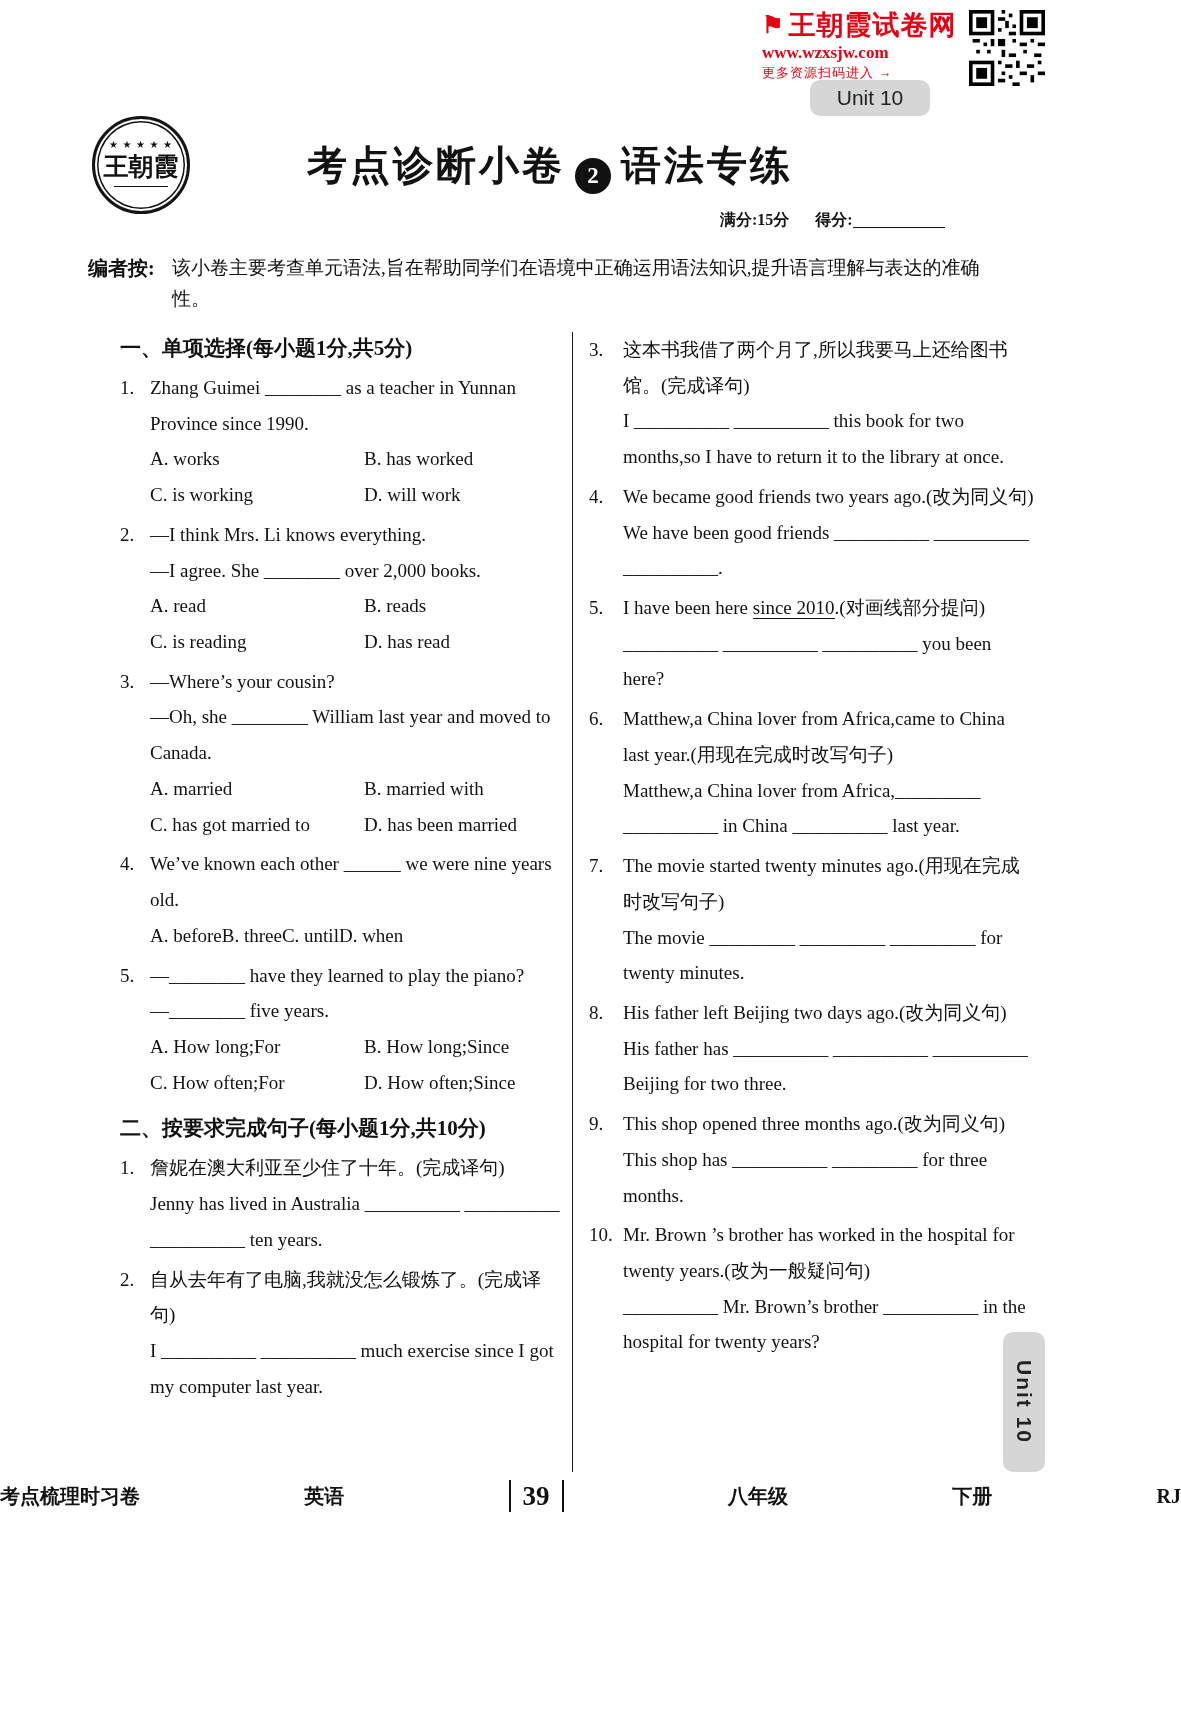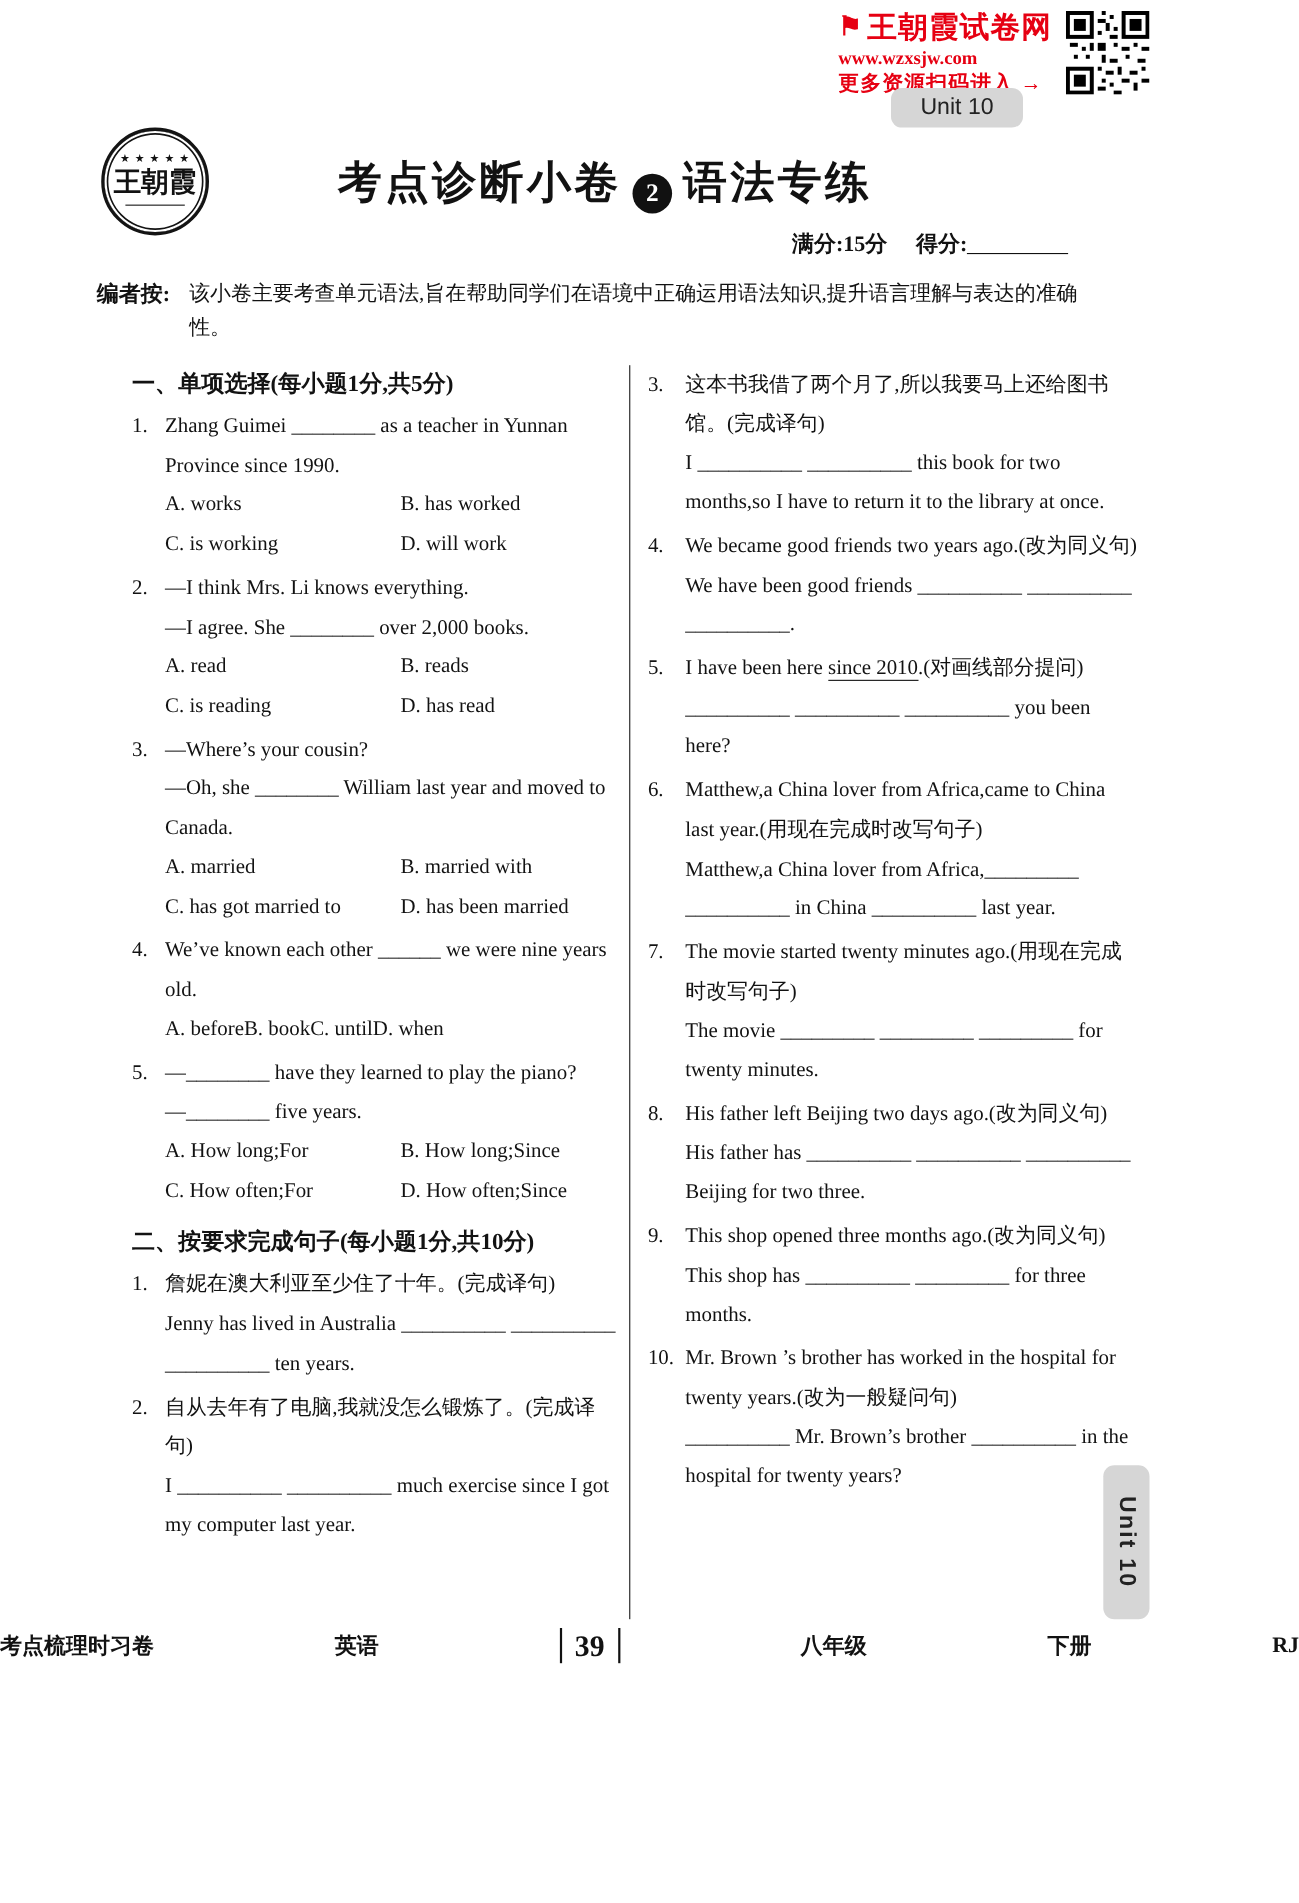--- a/index.html
+++ b/index.html
@@ -9,21 +9,21 @@
     background:#ffffff; color:#121212;
     font-family:"Liberation Serif","DejaVu Serif",serif;
     font-size:19px;
   }
   
   .masthead { position:absolute; top:10px; left:762px; display:flex; gap:12px; align-items:flex-start; }
   .brand-block { color:#e60012; line-height:1.15; }
   .brand-line1 { font-size:27px; font-weight:bold; letter-spacing:1px; display:flex; align-items:center; gap:4px; }
   .flag { font-size:24px; }
   .brand-url { font-size:17px; font-weight:bold; margin-top:2px; }
-  .brand-hint { font-size:19px; font-weight:bold; margin-top:3px; letter-spacing:1px; }
+  .brand-hint { font-size:13px; font-weight:normal; margin-top:3px; letter-spacing:1px; }
   .qr { width:76px; height:76px; }
   
   .unit-pill {
     position:absolute; top:80px; left:810px; width:120px; height:36px;
     background:#d6d6d6; border-radius:10px; display:flex; align-items:center; justify-content:center;
     font-family:"Liberation Sans","DejaVu Sans",sans-serif; font-size:21px; color:#222;
   }
   
   .stamp {
     position:absolute; left:92px; top:116px; width:98px; height:98px;
@@ -36,21 +36,21 @@
   .stamp-rule { width:54px; border-top:1.5px solid #141414; margin-top:4px; }
   .title-row {
     position:absolute; top:138px; left:190px; width:720px; text-align:center;
     font-size:40px; font-weight:bold; letter-spacing:3px; white-space:nowrap;
   }
   .title-badge {
     display:inline-flex; width:36px; height:36px; border-radius:50%;
     background:#111; color:#fff; font-size:23px; letter-spacing:0;
     align-items:center; justify-content:center; vertical-align:-4px; margin:0 10px;
   }
-  .score-row { position:absolute; top:208px; left:720px; width:280px; font-size:20px; font-weight:bold; white-space:nowrap; }
+  .score-row { position:absolute; top:208px; left:720px; width:280px; font-size:16px; font-weight:bold; white-space:nowrap; }
   .score-gap { display:inline-block; width:26px; }
   .score-blank { display:inline-block; width:92px; border-bottom:1.5px solid #111; height:20px; vertical-align:-3px; }
   
   .editor-note { position:absolute; top:252px; left:88px; width:914px; display:flex; line-height:1.65; }
   .editor-note .lbl { font-weight:bold; font-size:20px; flex:0 0 84px; }
   .editor-note .txt { flex:1; font-size:19px; }
   
   .columns { position:absolute; top:332px; left:88px; width:914px; display:flex; align-items:stretch; min-height:1140px;margin-left:32px; }
   .col-left  { width:452px; padding-right:10px; }
   .col-divider { width:1px; background:#1a1a1a; }
@@ -210,21 +210,21 @@
         </div>
       </div>
     </div>
 
     <div class="q">
       <div class="qnum">4.</div>
       <div class="qbody">
         <div>We’ve known each other ______ we were nine years old.</div>
         <div class="opts4">
           <span>A. before</span>
-          <span>B. book</span>
+          <span>B. three</span>
           <span>C. until</span>
           <span>D. when</span>
         </div>
       </div>
     </div>
 
     <div class="q">
       <div class="qnum">5.</div>
       <div class="qbody">
         <div>—________ have they learned to play the piano?</div>

